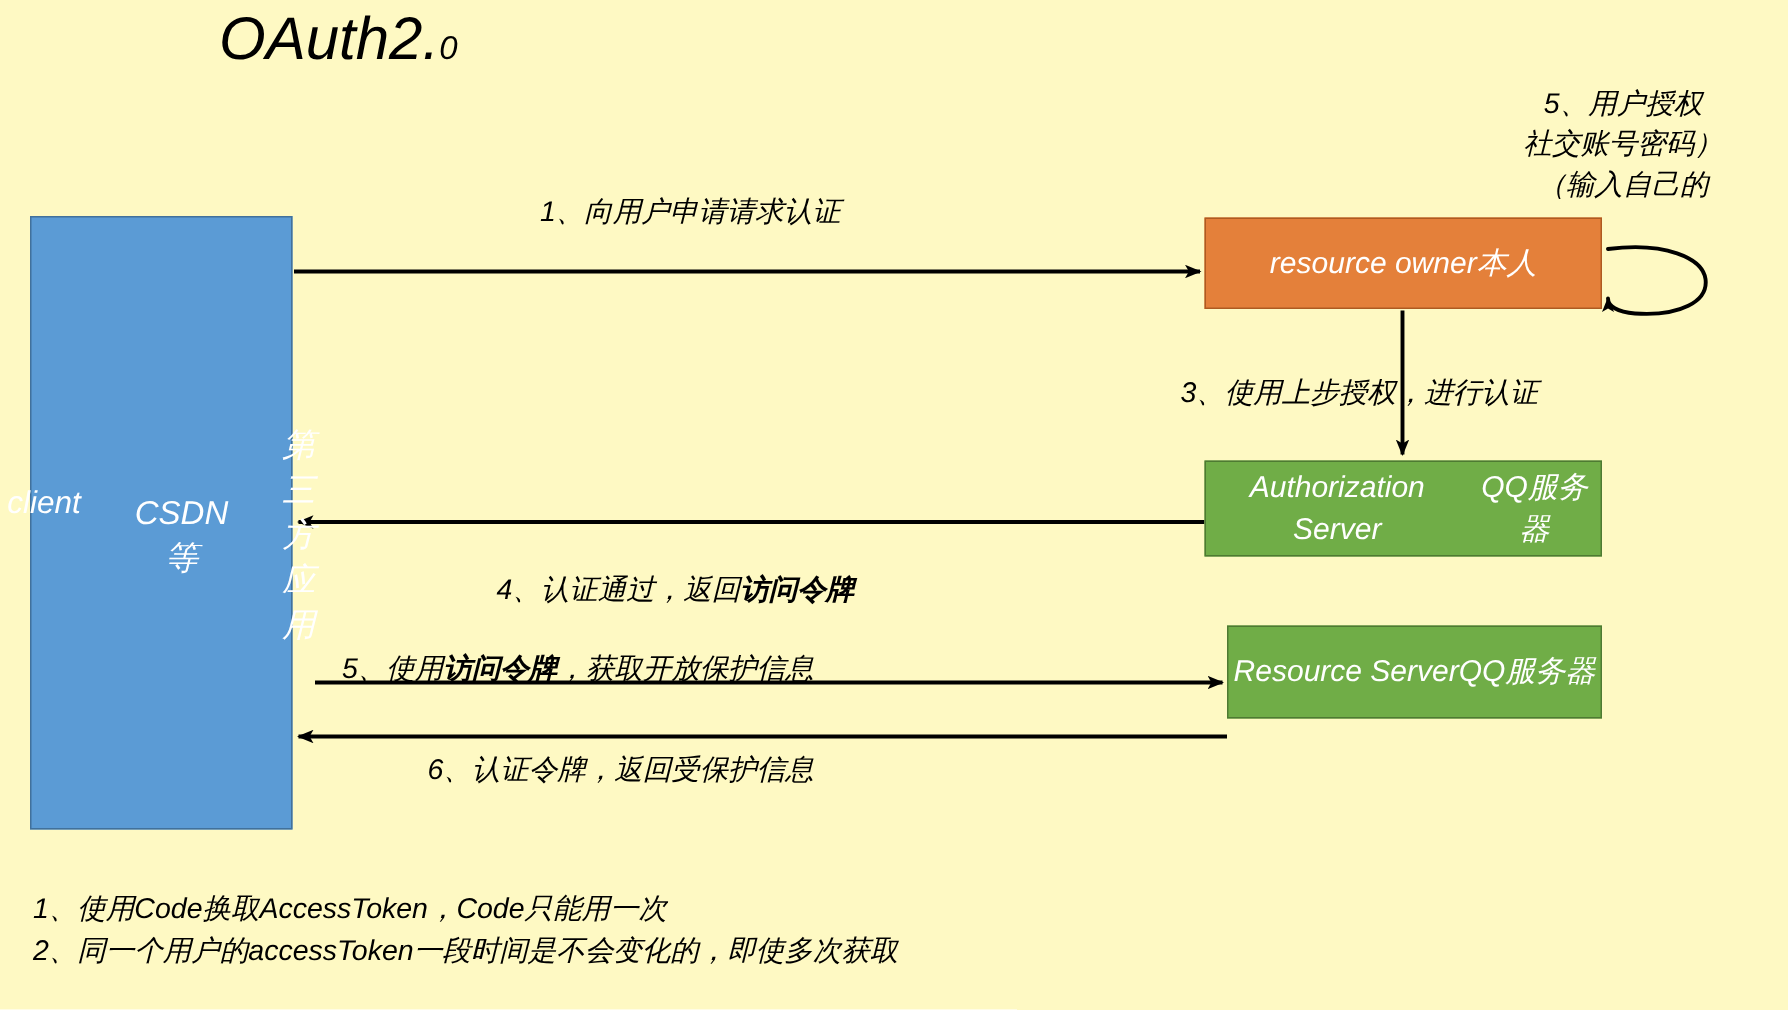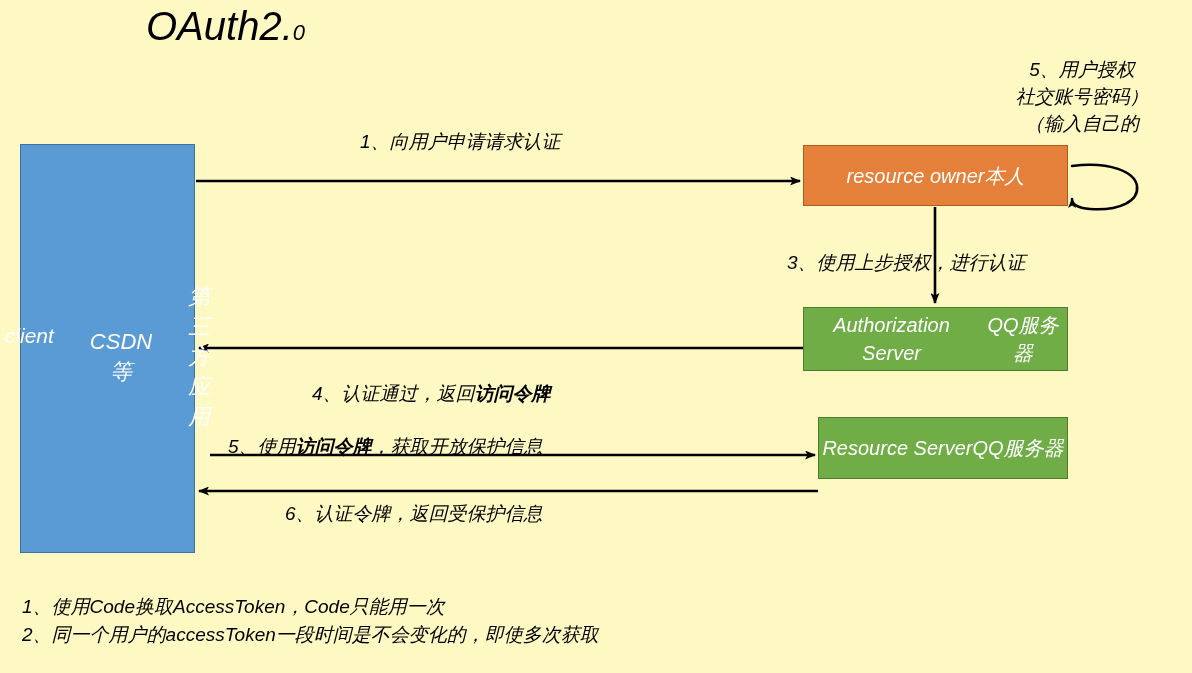--- a/index.html
+++ b/index.html
@@ -118,21 +118,21 @@
     width: 180px;
     line-height: 27px;
   }
   #label-3 {
     left: 787px;
     top: 249px;
     white-space: normal;
     width: 290px;
     line-height: 27px;
   }
-  #label-4 { left: 312px; top: 381px; }
+  #label-4 { left: 331px; top: 381px; }
   #label-5 { left: 228px; top: 434px; text-align: right; }
   #label-6 { left: 285px; top: 501px; }
 
   
   #notes {
     left: 22px;
     top: 593px;
     font-size: 19px;
     line-height: 28px;
     color: #000000;

